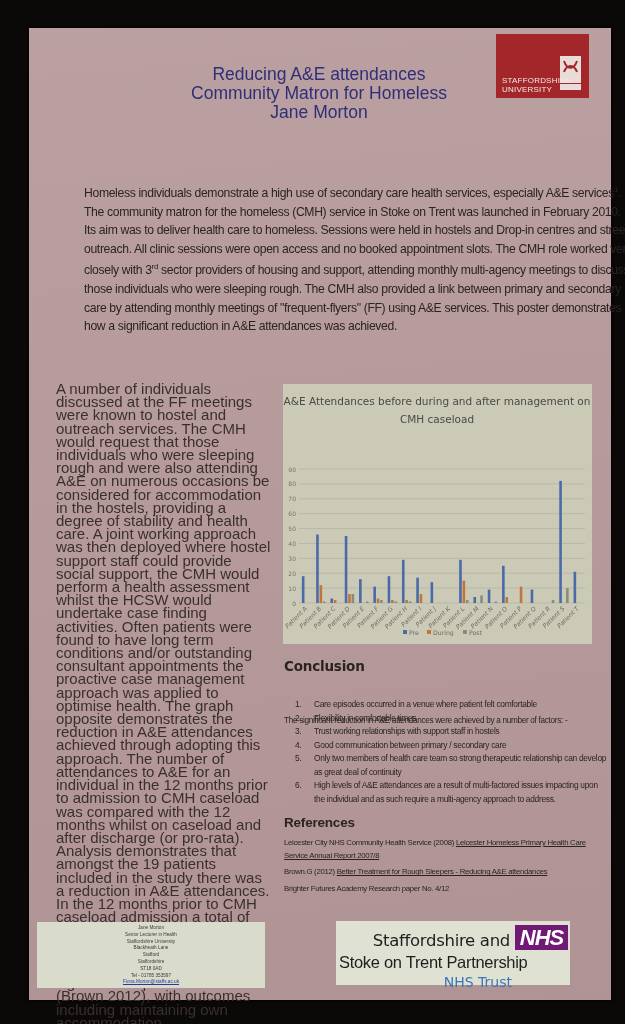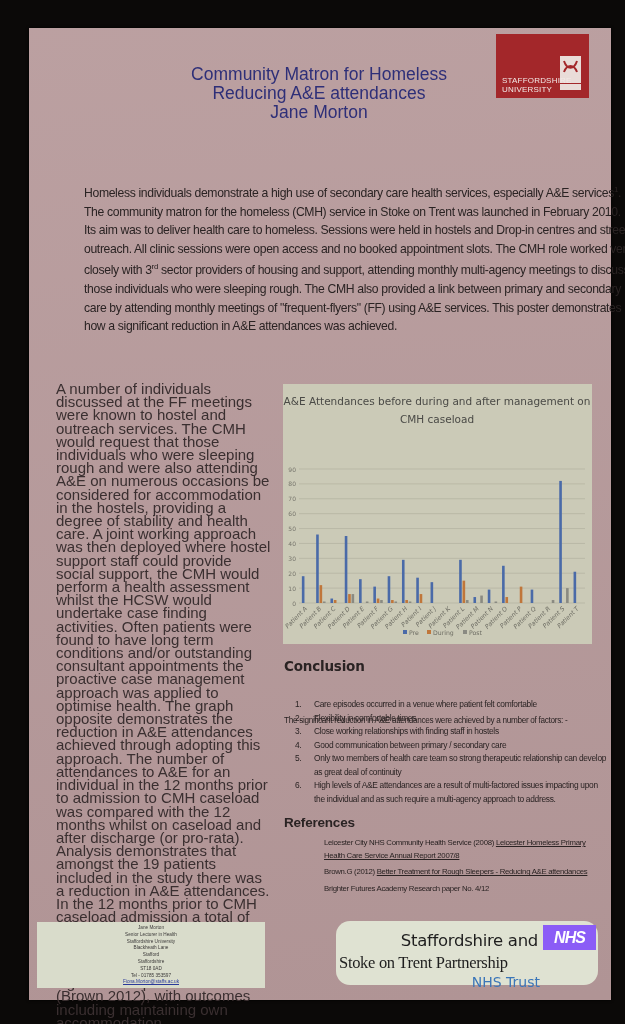--- a/index.html
+++ b/index.html
@@ -17,37 +17,37 @@
   .left-col { position:absolute; left:27px; top:354px; width:215px; color:#3a2f30; font-size:15px; line-height:13.2px; }
   .chart-box { position:absolute; left:254px; top:356px; width:309px; height:260px; background:#cbcab7; }
   .chart-box svg { width:309px; height:260px; display:block; }
   .conclusion-h { position:absolute; left:255px; top:630px; font-size:13.5px; color:#2a2323; font-weight:bold; font-family:"DejaVu Sans", sans-serif; letter-spacing:-0.2px; }
   .conclusion-intro { position:absolute; left:255px; top:656px; width:320px; font-size:8.2px; color:#2a2323; letter-spacing:-0.3px;margin-top:32px; }
   .conclusion-list { position:absolute; left:260px; top:670px; width:318px; margin:0; padding:0; list-style:none; font-size:8.4px; line-height:13.5px; color:#2a2323; letter-spacing:-0.3px; }
   .conclusion-list li { display:flex; }
   .conclusion-list .num { width:19px; flex:none; padding-left:6px; }
   .references-h { position:absolute; left:255px; top:787px; font-size:13.5px; color:#2a2323; font-weight:bold; font-family:Liberation Sans, sans-serif; letter-spacing:-0.2px; }
   .refs { position:absolute; left:255px; top:808px; width:320px; font-size:7.8px; line-height:13.2px; color:#2a2323; letter-spacing:-0.3px; }
-  .refs .r { margin-bottom:3px;margin-left:40px; }
+  .refs .r { margin-bottom:3px; }
   .refs u { text-decoration:underline; }
   .contact { position:absolute; left:8px; top:894px; width:228px; height:66px; background:#d9dccb; text-align:center; font-size:4.7px; line-height:6.8px; color:#3c3a3a; padding-top:3px; box-sizing:border-box; }
   .contact .email { color:#2a3a9a; text-decoration:underline; }
-  .trust { position:absolute; left:307px; top:893px; width:262px; height:64px; background:#dfe2d2;border-radius:14px; }
+  .trust { position:absolute; left:307px; top:893px; width:234px; height:64px; background:#dfe2d2; }
   .trust .l1 { position:absolute; right:60px; top:10px; font-size:16.5px; color:#1e1e1e; font-family:"DejaVu Sans", sans-serif; letter-spacing:-0.3px; }
-  .trust .l2 { position:absolute; left:3px; top:32px; font-size:16.5px; color:#1e1e1e; font-family:Liberation Serif, serif; letter-spacing:-0.3px; }
+  .trust .l2 { position:absolute; left:3px; top:32px; font-size:16.5px; color:#1e1e1e; font-family:Liberation Sans, sans-serif; letter-spacing:-0.3px; }
   .trust .l3 { position:absolute; right:58px; top:53px; font-size:14px; color:#3b76b8; font-family:"DejaVu Sans", sans-serif; }
-  .nhs { position:absolute; right:2px; top:4px; width:53px; height:25px; background:#8b5cf6; color:#fff; font-weight:bold; font-style:italic; font-size:16px; line-height:25px; text-align:center; letter-spacing:-1px; font-family:"Liberation Sans", sans-serif; }
+  .nhs { position:absolute; right:2px; top:4px; width:53px; height:25px; background:#701a75; color:#fff; font-weight:bold; font-style:italic; font-size:22px; line-height:25px; text-align:center; letter-spacing:-1px; font-family:"Liberation Sans", sans-serif; }
 </style>
 </head>
 <body>
 
 <div class="poster">
   <div class="title">
+    <div>Reducing  A&amp;E attendances</div>
     <div>Community Matron for Homeless</div>
-    <div>Reducing  A&amp;E attendances</div>
     <div>Jane Morton</div>
   </div>
 
   <div class="logo">
     <div class="mark">
       <svg viewBox="0 0 21 21">
           <path d="M4 5 C7 14,14 14,17 5 M4 16 C7 8,14 8,17 16" stroke="#a3272a" stroke-width="2" fill="none"></path>
         </svg>
     </div>
     <div class="name">
@@ -158,21 +158,21 @@
     <li>
         <span class="num">1.</span>
         <span>Care episodes occurred in a venue where patient felt comfortable</span>
       </li>
     <li>
         <span class="num">2.</span>
         <span>Flexibility in comfortable times</span>
       </li>
     <li>
         <span class="num">3.</span>
-        <span>Close working relationships with finding staff in hostels</span>
+        <span>Trust working relationships with support staff in hostels</span>
       </li>
     <li>
         <span class="num">4.</span>
         <span>Good communication between primary / secondary care</span>
       </li>
     <li>
         <span class="num">5.</span>
         <span>Only two members of health care team so strong therapeutic relationship can develop as great deal of continuity</span>
       </li>
     <li>

